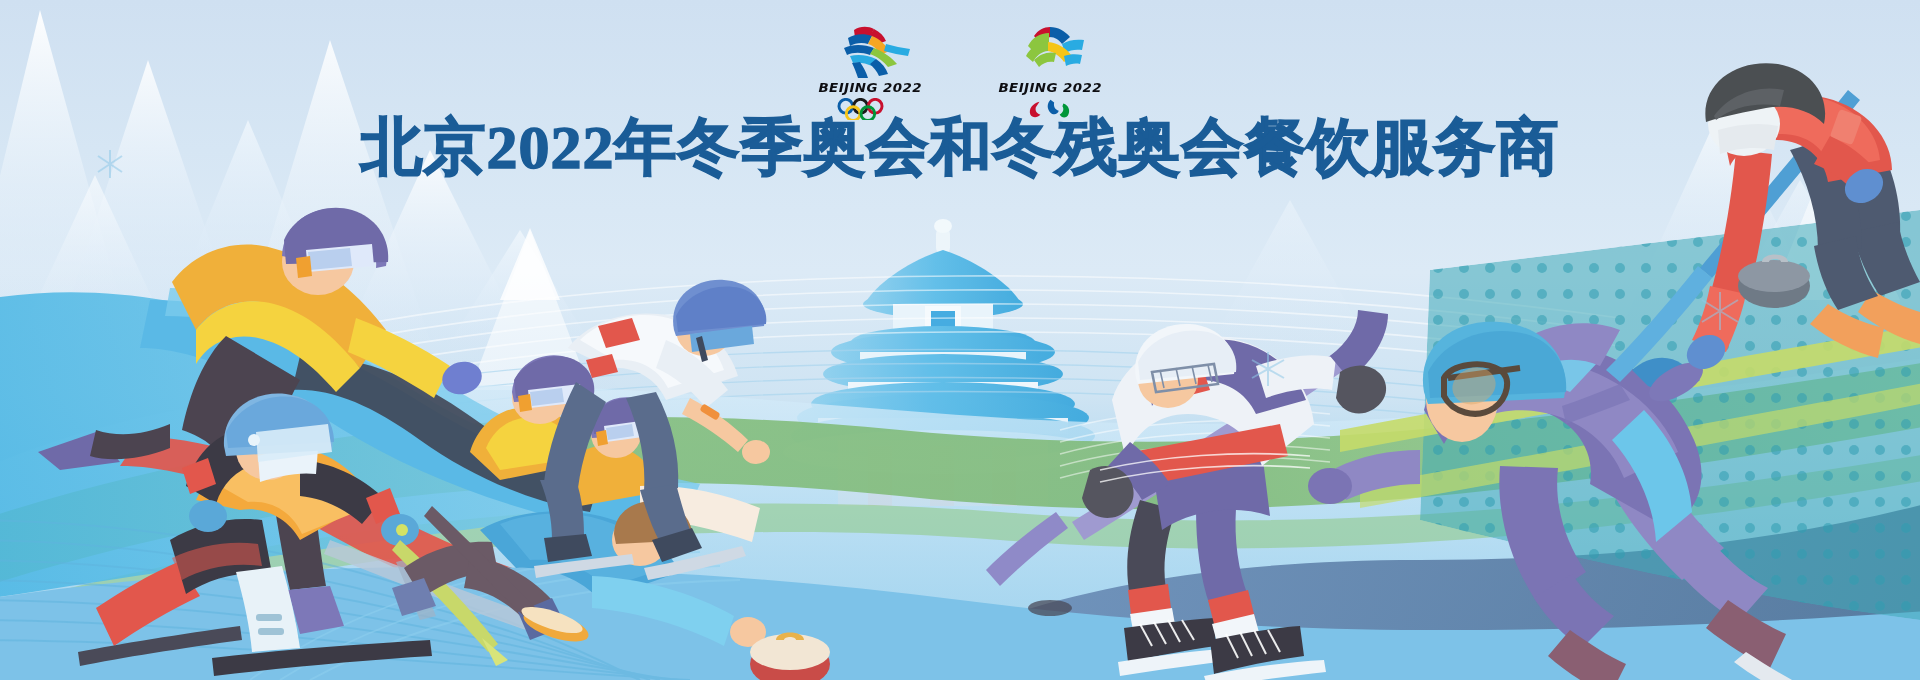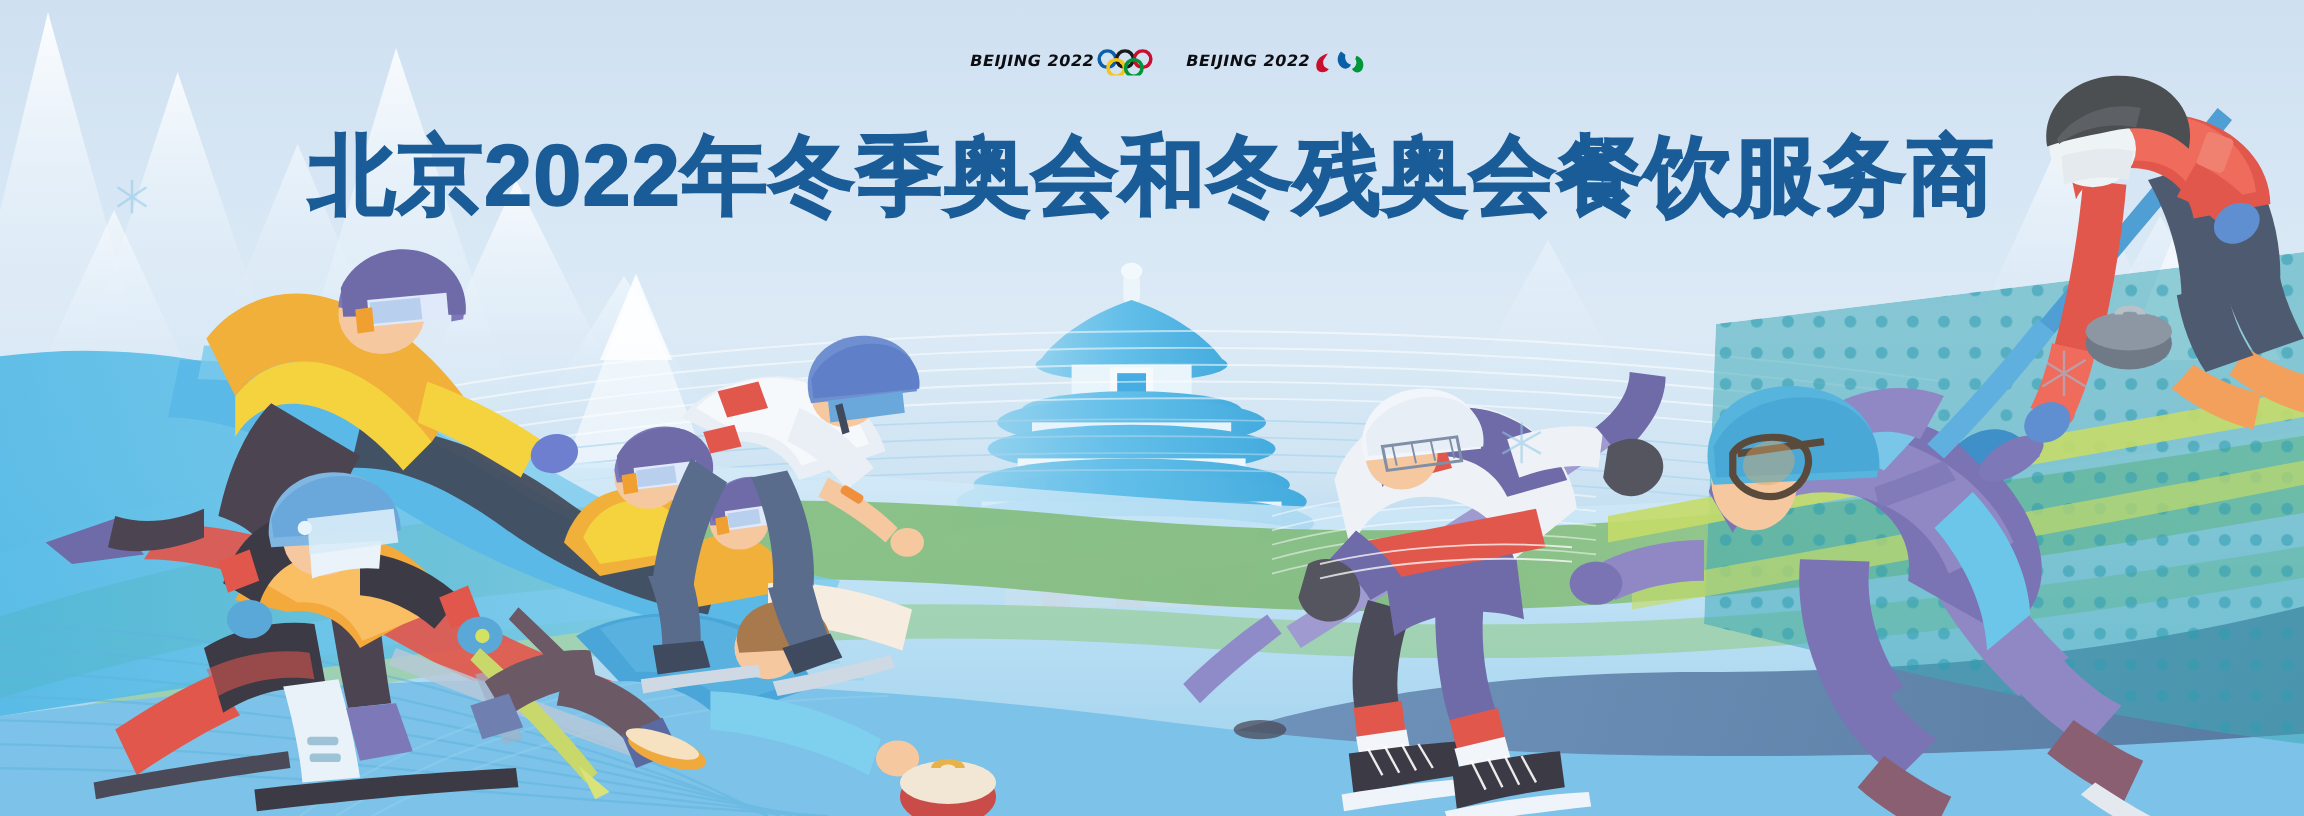--- a/index.html
+++ b/index.html
@@ -20,21 +20,21 @@
   #logos{
     position:absolute;
     left:0;right:0;
     top:22px;
     display:flex;
     justify-content:center;
     align-items:flex-start;
     gap:60px;
     z-index:40;
   }
-  .logo{width:120px;display:flex;flex-direction:row;align-items:center;}
+  .logo{width:120px;display:flex;flex-direction:column;align-items:center;}
   .logo .mark{width:92px;height:56px;}
   .logo .wordmark{
     font-family:"DejaVu Sans","Liberation Sans",sans-serif;
     font-weight:bold;
     font-style:italic;
     font-size:13px;
     letter-spacing:0.4px;
     color:#0e0e12;
     margin-top:2px;
     white-space:nowrap;
@@ -46,23 +46,23 @@
   
   #title-wrap{
     position:absolute;
     left:0;right:0;
     top:117px;
     text-align:center;
     z-index:45;
   }
   #main-title{
     display:inline-block;
-    font-family:Liberation Sans, sans-serif;
+    font-family:Liberation Serif, serif;
     font-weight:bold;
-    font-size:72px;
+    font-size:62px;
     line-height:60px;
     letter-spacing:1px;
     color:#1a5c97;
     white-space:nowrap;
     -webkit-text-stroke:1.5px #1a5c97;
   }
 </style>
 </head>
 <body>
 

